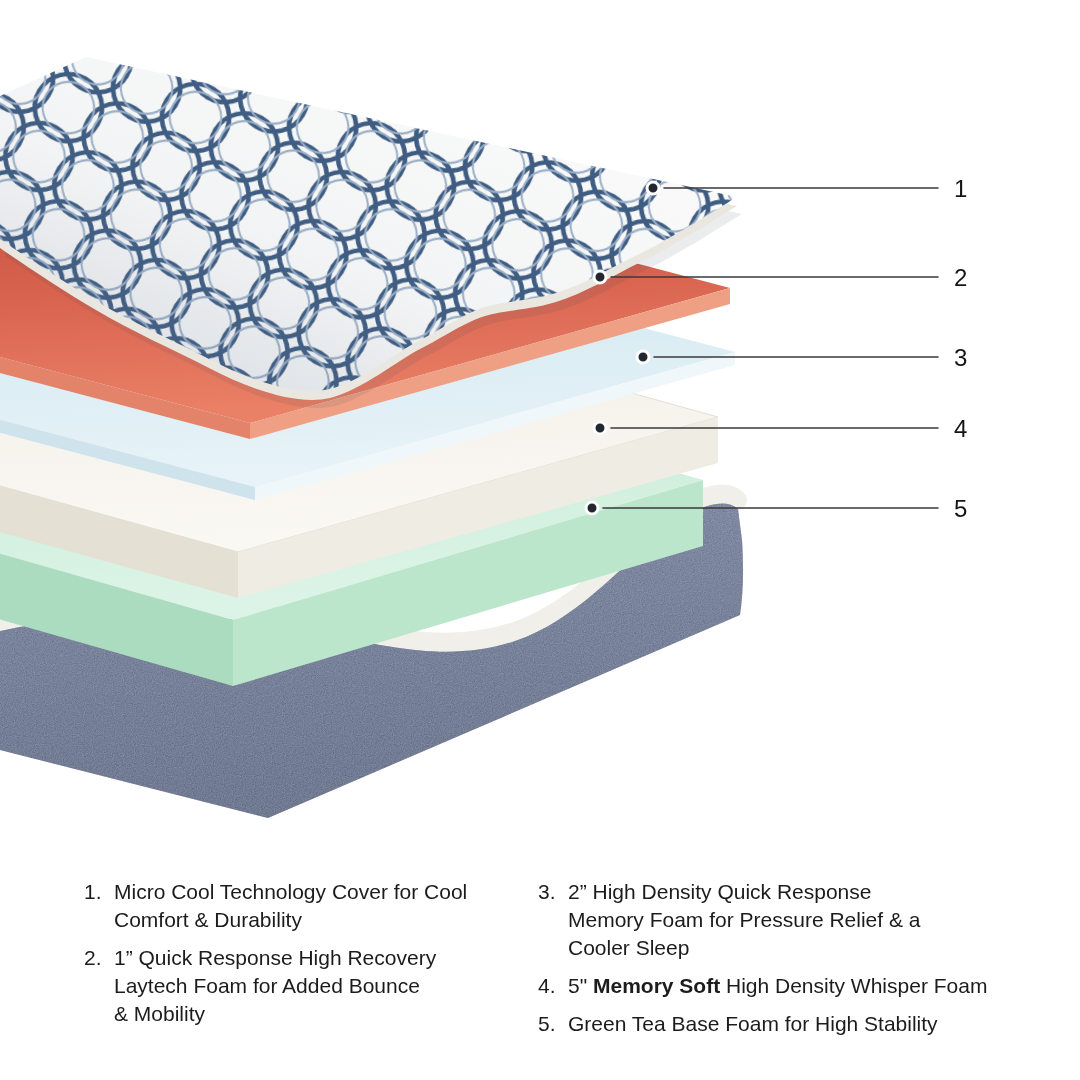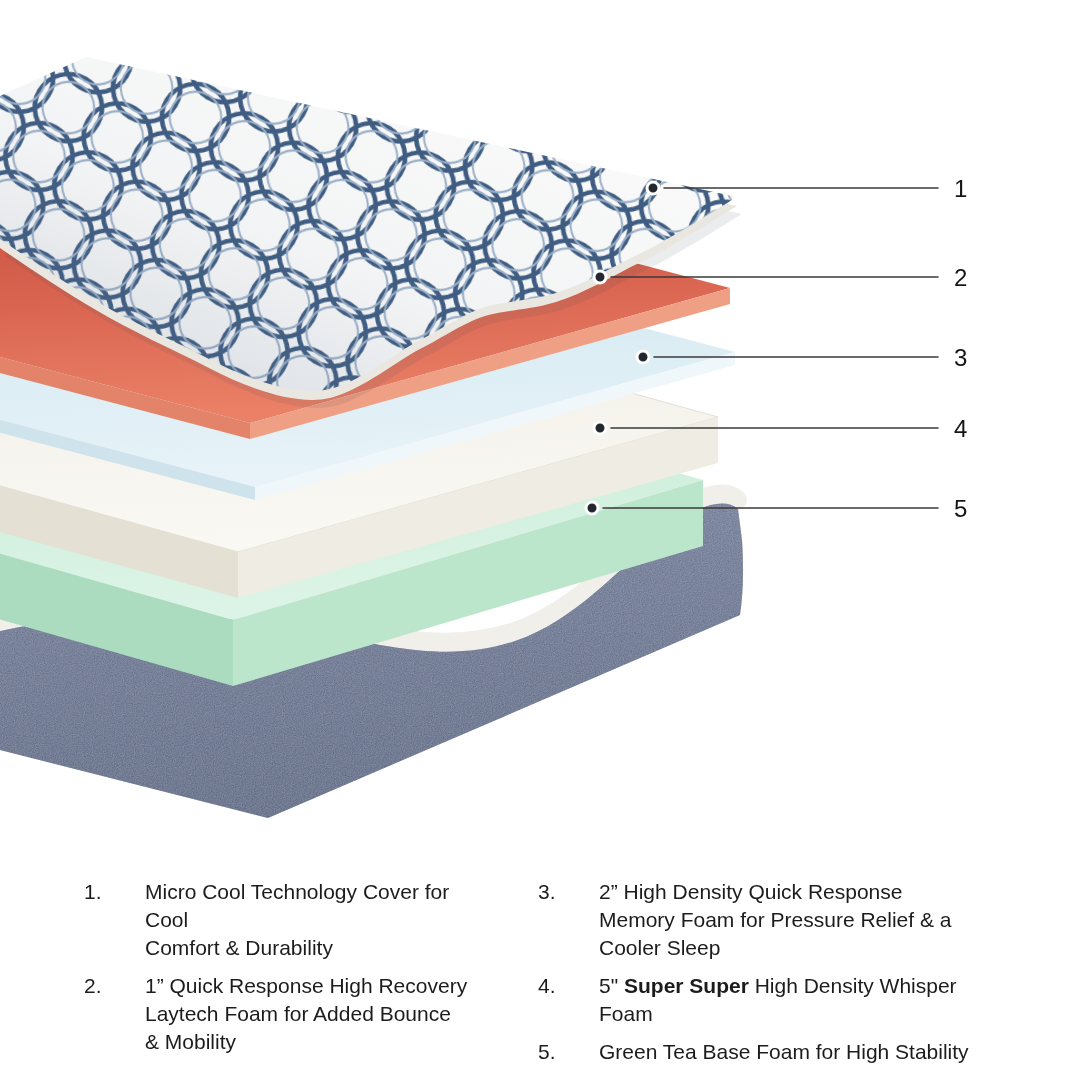--- a/index.html
+++ b/index.html
@@ -12,21 +12,21 @@
   .legend{
     position:absolute;left:84px;top:878px;width:930px;display:flex;
     color:#1c1c1c;font-size:21px;line-height:28px;
   }
   .legend-col{display:flex;flex-direction:column;}
   .legend-col.left{width:392px;margin-right:62px;}
   .legend-col.right{width:470px;}
   .legend-item{display:flex;align-items:flex-start;margin-top:10px;}
   .legend-item:first-child{margin-top:0;}
   .legend-item .num{width:30px;flex:0 0 30px;}
-  .legend-item .txt{flex:1;white-space:pre-line;margin-left:31px;}
+  .legend-item .txt{flex:1;white-space:pre-line;}
   .legend-item .txt b{font-weight:700;}
 </style>
 </head>
 <body>
 
 <div class="stage">
 
   <svg class="diagram-svg" width="1080" height="1080" viewBox="0 0 1080 1080" xmlns="http://www.w3.org/2000/svg">
     <defs>
       <pattern id="quilt" width="72" height="72" patternUnits="userSpaceOnUse" patternTransform="rotate(-14) scale(1.12)">
@@ -180,21 +180,21 @@
     </div>
     <div class="legend-col right">
       <div class="legend-item">
         <span class="num">3.</span>
         <span class="txt">2” High Density Quick Response
 Memory Foam for Pressure Relief &amp; a
 Cooler Sleep</span>
       </div>
       <div class="legend-item">
         <span class="num">4.</span>
-        <span class="txt"><span>5" </span><b>Super Super</b><span> High Density Whisper Foam</span></span>
+        <span class="txt"><span>5" </span><b>Memory Soft</b><span> High Density Whisper Foam</span></span>
       </div>
       <div class="legend-item">
         <span class="num">5.</span>
         <span class="txt">Green Tea Base Foam for High Stability</span>
       </div>
     </div>
   </div>
 
 </div>
 

